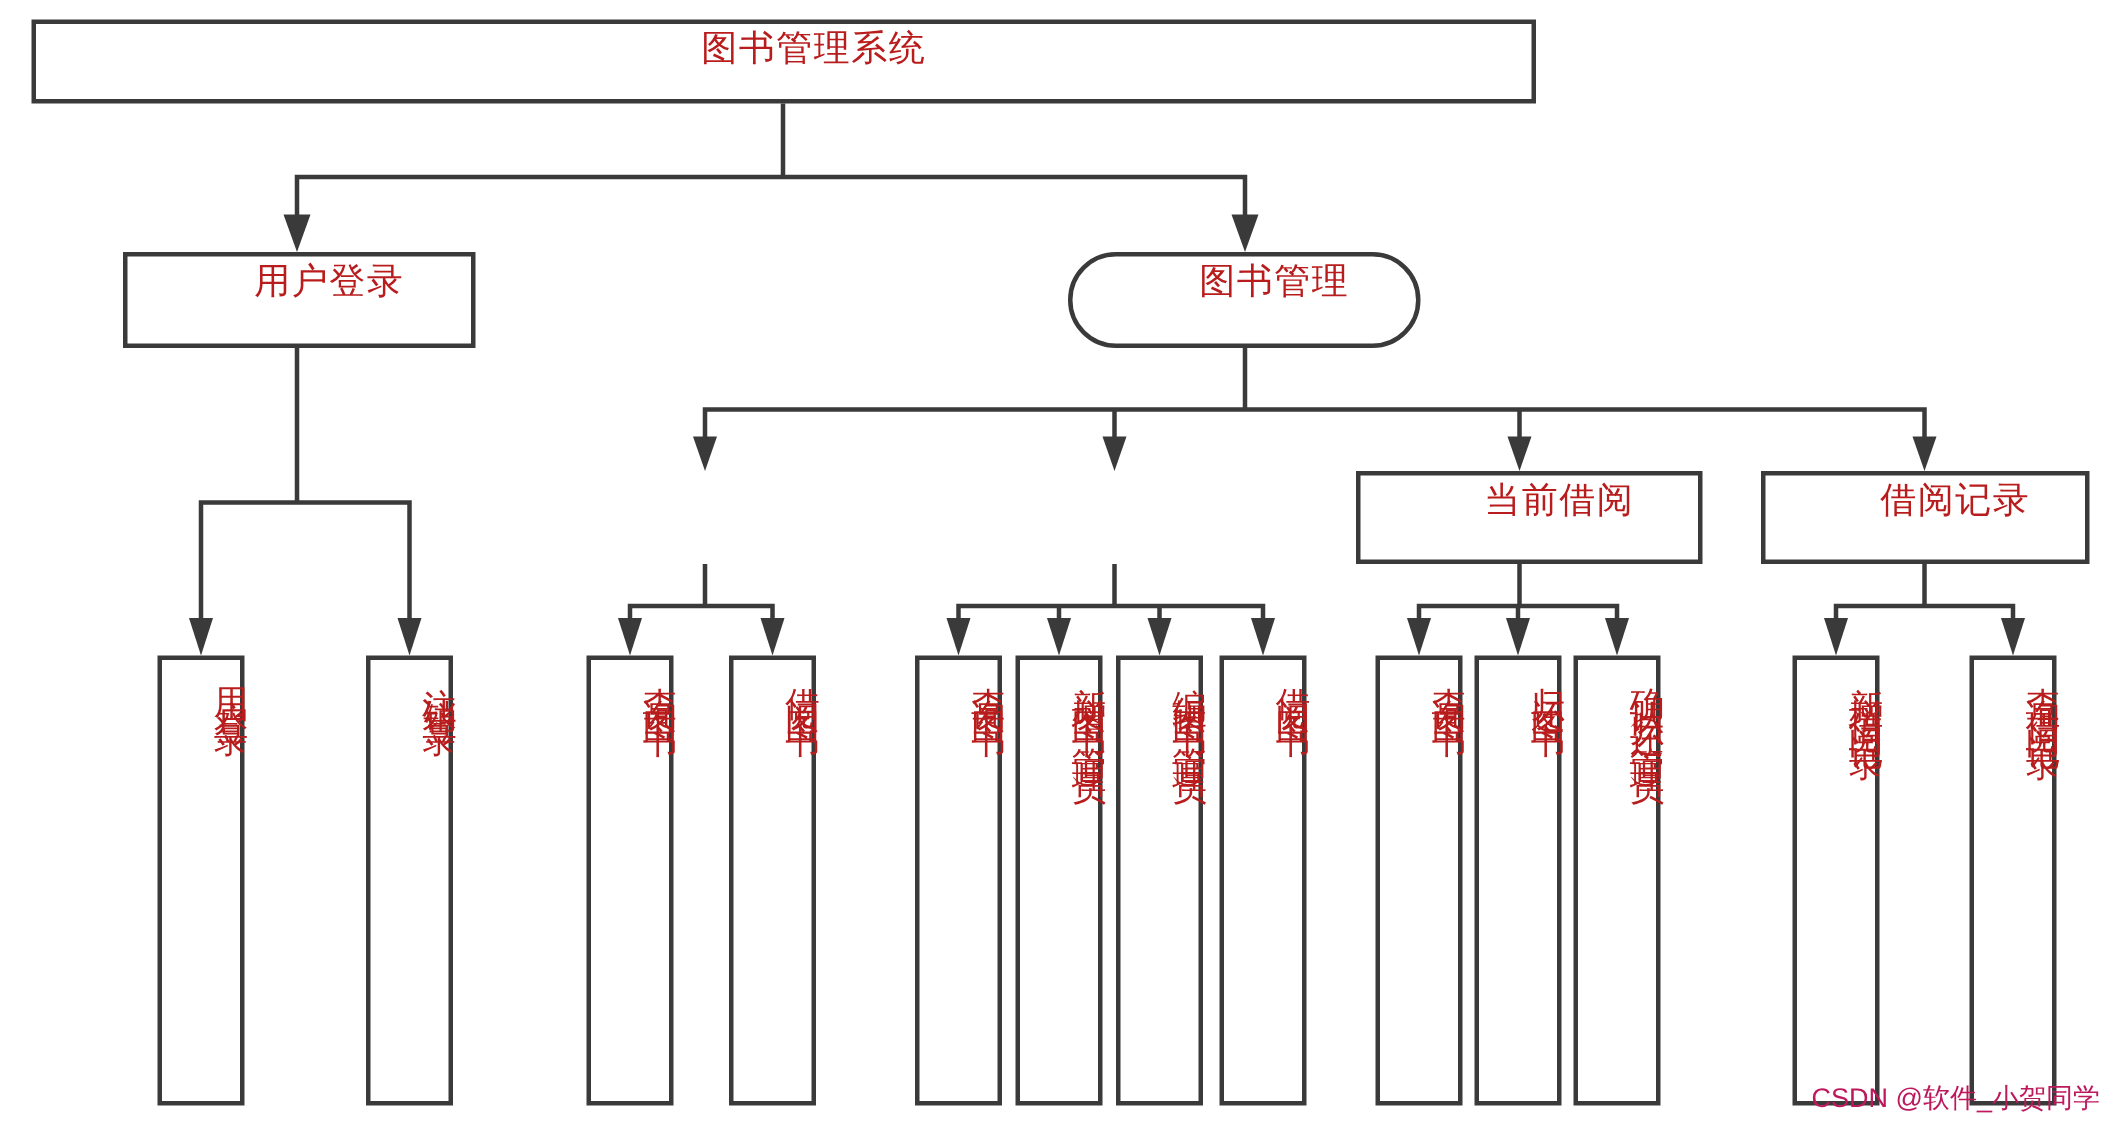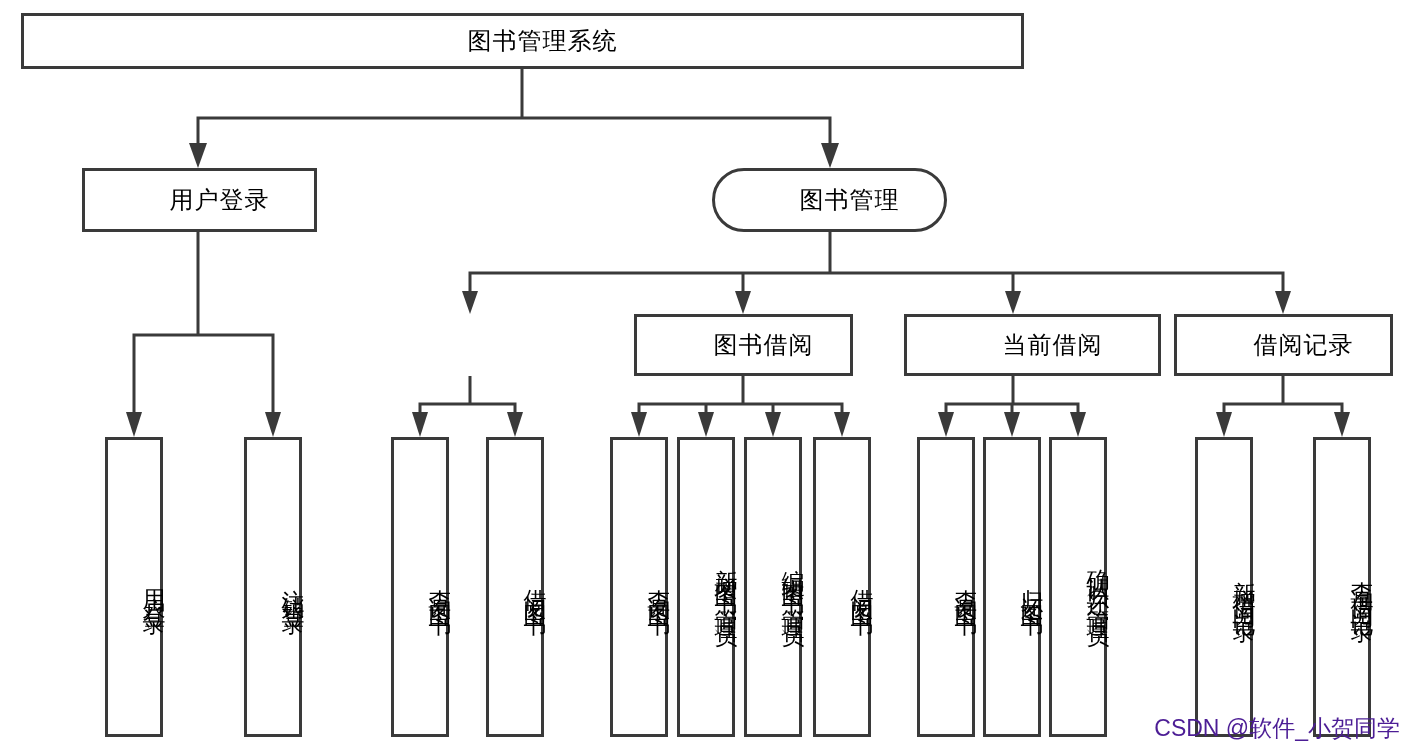--- a/index.html
+++ b/index.html
@@ -5,46 +5,46 @@
   html,body { margin:0; padding:0; background:#ffffff; }
   body { font-family:"Liberation Sans","DejaVu Sans",sans-serif; }
   .canvas {
     position:relative; width:1405px; height:747px;
     background:#ffffff; overflow:hidden;
   }
   .connectors { position:absolute; left:0; top:0; width:1405px; height:747px; z-index:1; }
   .box {
     position:absolute; box-sizing:border-box;
     background:#ffffff; border:3px solid #3a3a3a;
-    display:flex; align-items:center; justify-content:center;
-    color:#000000; z-index:2;padding-left:40px;
+    display:flex; align-items:flex-start; justify-content:center;
+    color:#b91c1c; z-index:2;padding-left:40px;
   }
   .hlabel { font-size:24px; letter-spacing:1px; white-space:nowrap; }
   .root  { left:21px;  top:13px;  width:1003px; height:56px; }
   .l2a   { left:82px;  top:168px; width:235px;  height:64px; }
   .l2b   { left:712px; top:168px; width:235px;  height:64px;border-radius:32px; }
   .l3a   { left:361px; top:314px; width:219px;  height:62px; }
   .l3b   { left:634px; top:314px; width:219px;  height:62px; }
-  .l3c   { left:904px; top:314px; width:257px;  height:62px; }
+  .l3c   { left:904px; top:314px; width:231px;  height:62px; }
   .l3d   { left:1174px;top:314px; width:219px;  height:62px; }
   .leaf  { top:437px; width:58px; height:300px; }
   .vlabel {
     writing-mode:vertical-rl; text-orientation:mixed;
     font-size:23px; line-height:1; letter-spacing:8px;
   }
   .lf0  { left:105px; }  .lf1  { left:244px; }
   .lf2  { left:391px; }  .lf3  { left:486px; }
   .lf4  { left:610px; }  .lf5  { left:677px; }
   .lf6  { left:744px; }  .lf7  { left:813px; }
   .lf8  { left:917px; }  .lf9  { left:983px; }
   .lf10 { left:1049px; } .lf11 { left:1195px; }
   .lf12 { left:1313px; }
   .watermark {
     position:absolute; right:5px; bottom:3px; z-index:5;
-    font-size:23px; color:#4c1d95; white-space:nowrap;
+    font-size:18px; color:#be185d; white-space:nowrap;
   }
 </style>
 </head>
 <body>
 
 <div class="canvas">
 
   <svg class="connectors" viewBox="0 0 1405 747" xmlns="http://www.w3.org/2000/svg">
     <path fill="none" stroke="#3a3a3a" stroke-width="3" d="
       M522 68 V118 M198 144 V118 H830 V144
@@ -81,23 +81,20 @@
     <span class="hlabel">图书管理系统</span>
   </div>
 
   <div class="box l2a">
     <span class="hlabel">用户登录</span>
   </div>
   <div class="box l2b">
     <span class="hlabel">图书管理</span>
   </div>
 
-  <div class="box l3b">
-    <span class="hlabel">图书借阅</span>
-  </div>
   <div class="box l3c">
     <span class="hlabel">当前借阅</span>
   </div>
   <div class="box l3d">
     <span class="hlabel">借阅记录</span>
   </div>
 
   <div class="box leaf lf0">
     <span class="vlabel">用户登录</span>
   </div>

